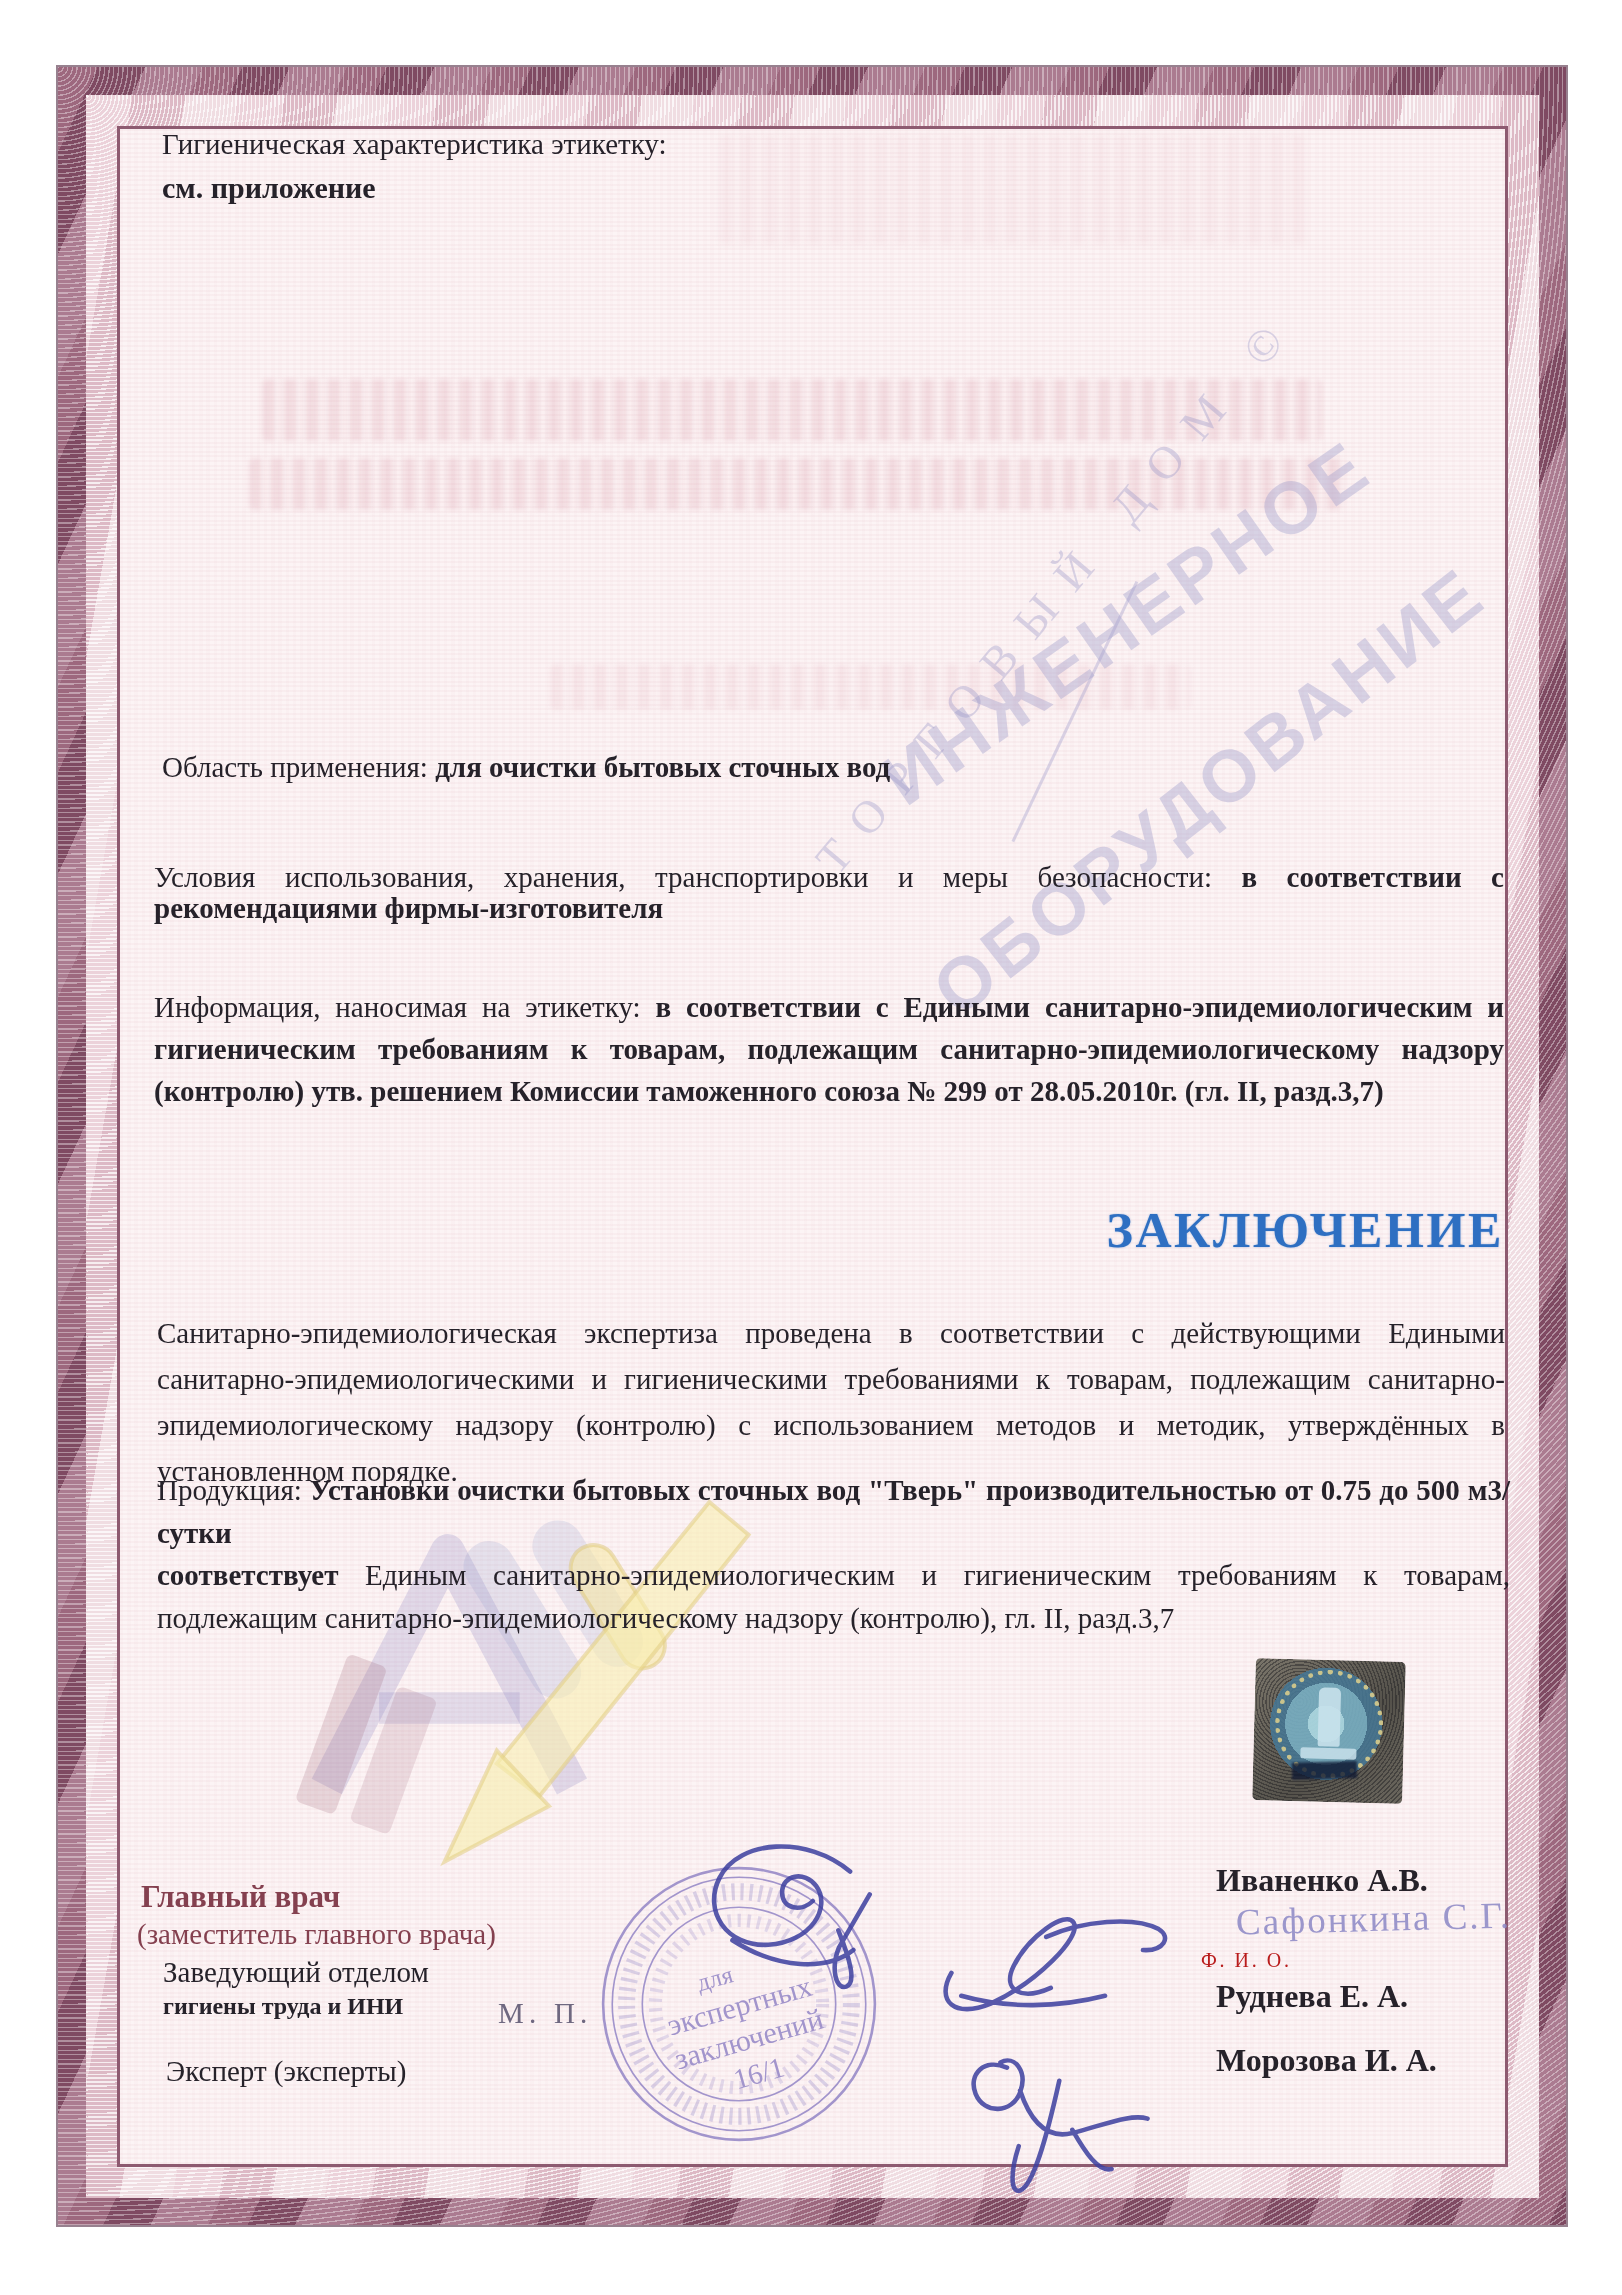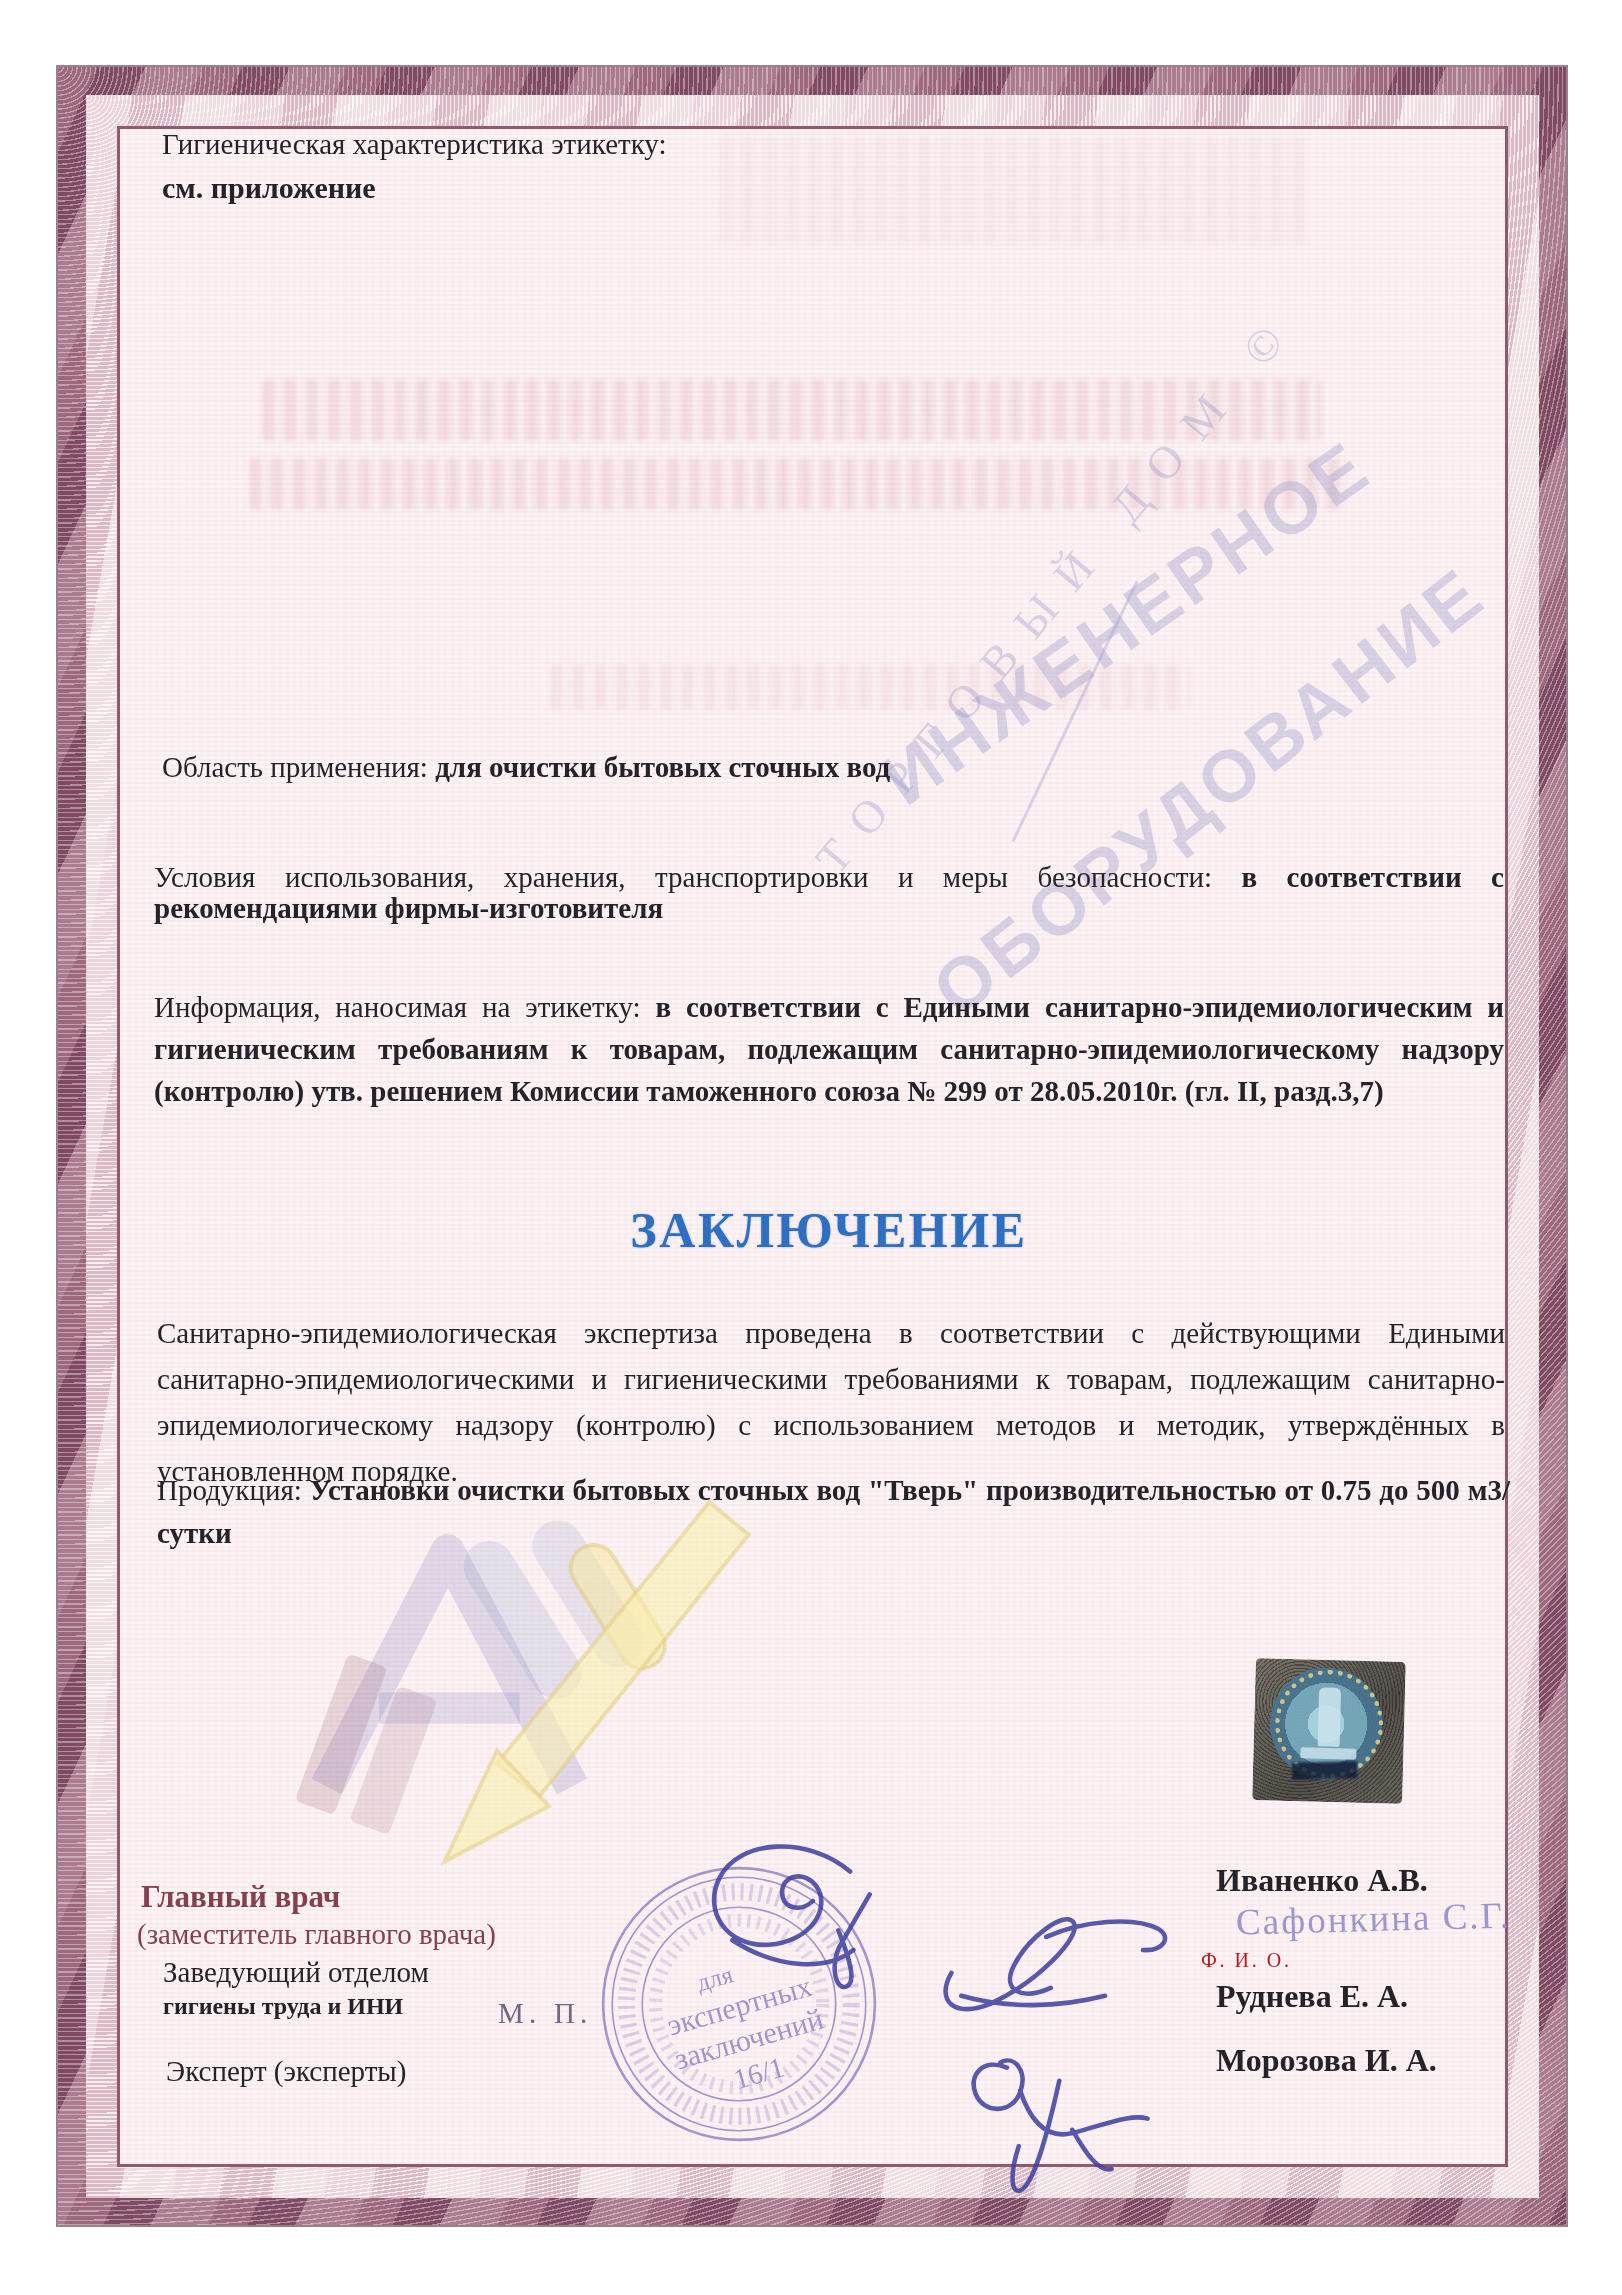--- a/index.html
+++ b/index.html
@@ -22,21 +22,21 @@
   
   .abs{position:absolute;}
   .b{font-weight:bold;}
   .just{text-align:justify;}
   .maroon{color:#84404f;}
   .header-line1{left:162px;top:128px;font-size:29px;}
   .header-line2{left:162px;top:171px;font-size:30px;font-weight:bold;}
   .scope{left:162px;top:751px;font-size:29px;}
   .conditions{left:154px;top:862px;width:1350px;font-size:29px;line-height:31px;}
   .labeling{left:154px;top:986px;width:1350px;font-size:29px;line-height:42px;}
-  .title{left:154px;top:1201px;width:1350px;text-align:center;font-size:50px;font-weight:bold;
+  .title{left:154px;top:1201px;width:1350px;text-align:right;font-size:50px;font-weight:bold;
          color:#2e6fc2;letter-spacing:2.6px;text-shadow:0 0 2px rgba(46,111,194,.45);}
   .para1{left:157px;top:1310px;width:1348px;font-size:29px;line-height:46px;}
   .product{left:157px;top:1469px;width:1353px;font-size:29px;line-height:43px;}
   .compliance{left:157px;top:1554px;width:1353px;font-size:29px;line-height:43px;}
   .lbl-chief{left:141px;top:1879px;font-size:31px;font-weight:bold;}
   .lbl-deputy{left:137px;top:1918px;font-size:29px;}
   .lbl-dept1{left:163px;top:1956px;font-size:29px;}
   .lbl-dept2{left:163px;top:1993px;font-size:24px;font-weight:bold;}
   .lbl-mp{left:498px;top:1997px;font-size:29px;color:#6f6880;letter-spacing:5.2px;}
   .lbl-expert{left:166px;top:2055px;font-size:29px;}
@@ -132,20 +132,24 @@
 
   <div class="abs title">ЗАКЛЮЧЕНИЕ</div>
 
   <div class="abs para1 just">Санитарно-эпидемиологическая экспертиза проведена в соответствии с действующими Едиными санитарно-эпидемиологическими и гигиеническими требованиями к товарам, подлежащим санитарно-эпидемиологическому надзору (контролю)  с использованием методов и методик, утверждённых в установленном порядке.</div>
 
   <div class="abs product just">
     <span>Продукция:</span>
     <span class="b">Установки очистки бытовых сточных вод "Тверь" производительностью от 0.75 до 500 м3/сутки</span>
   </div>
 
+  <div class="abs compliance just">
+    <span class="b">соответствует</span>
+    <span>Единым санитарно-эпидемиологическим и гигиеническим требованиям к товарам, подлежащим санитарно-эпидемиологическому надзору (контролю), гл. II, разд.3,7</span>
+  </div>
 
   <div class="abs lbl-chief maroon">Главный врач</div>
   <div class="abs lbl-deputy maroon">(заместитель главного врача)</div>
   <div class="abs lbl-dept1">Заведующий отделом</div>
   <div class="abs lbl-dept2">гигиены труда и ИНИ</div>
   <div class="abs lbl-mp">М. П.</div>
   <div class="abs lbl-expert">Эксперт (эксперты)</div>
 
   <div class="abs name1">Иваненко А.В.</div>
   <div class="abs stamped-name">Сафонкина С.Г.</div>

